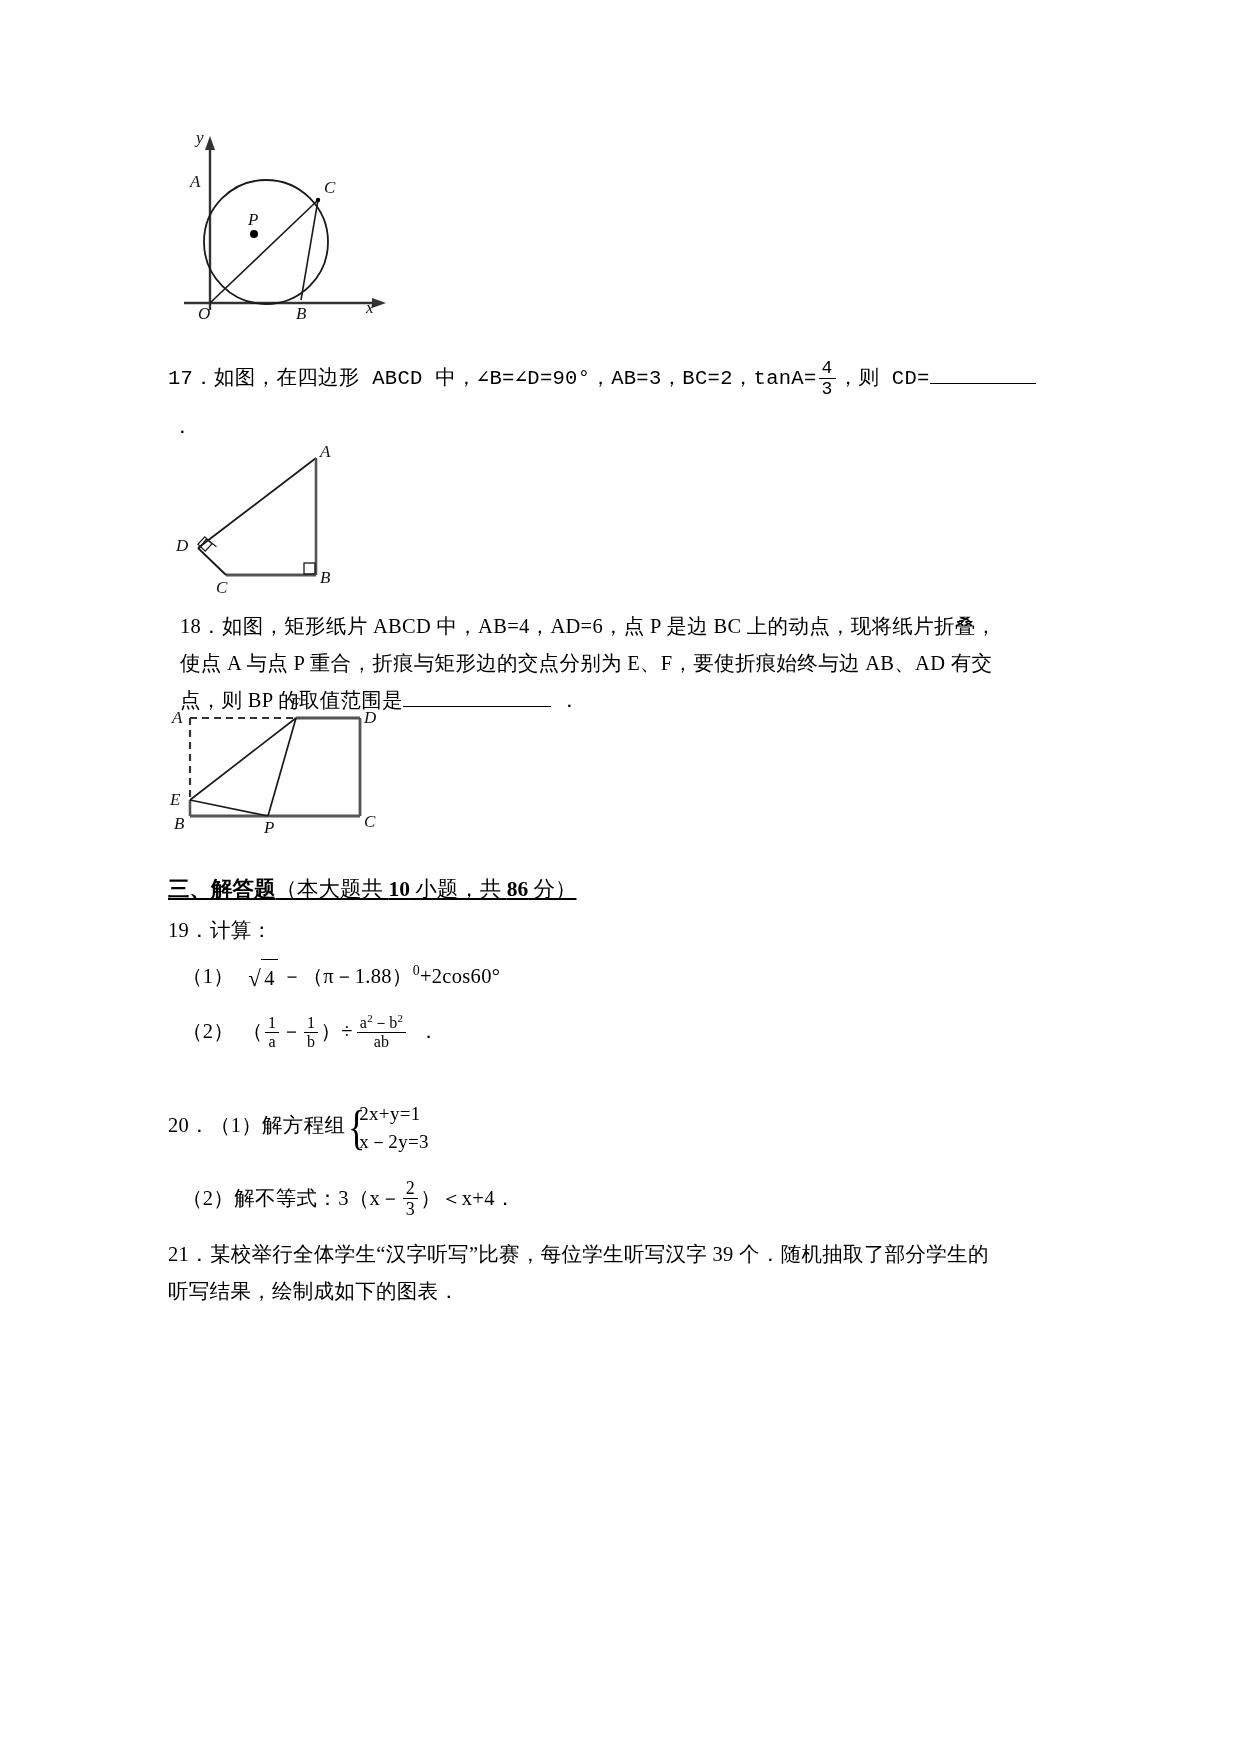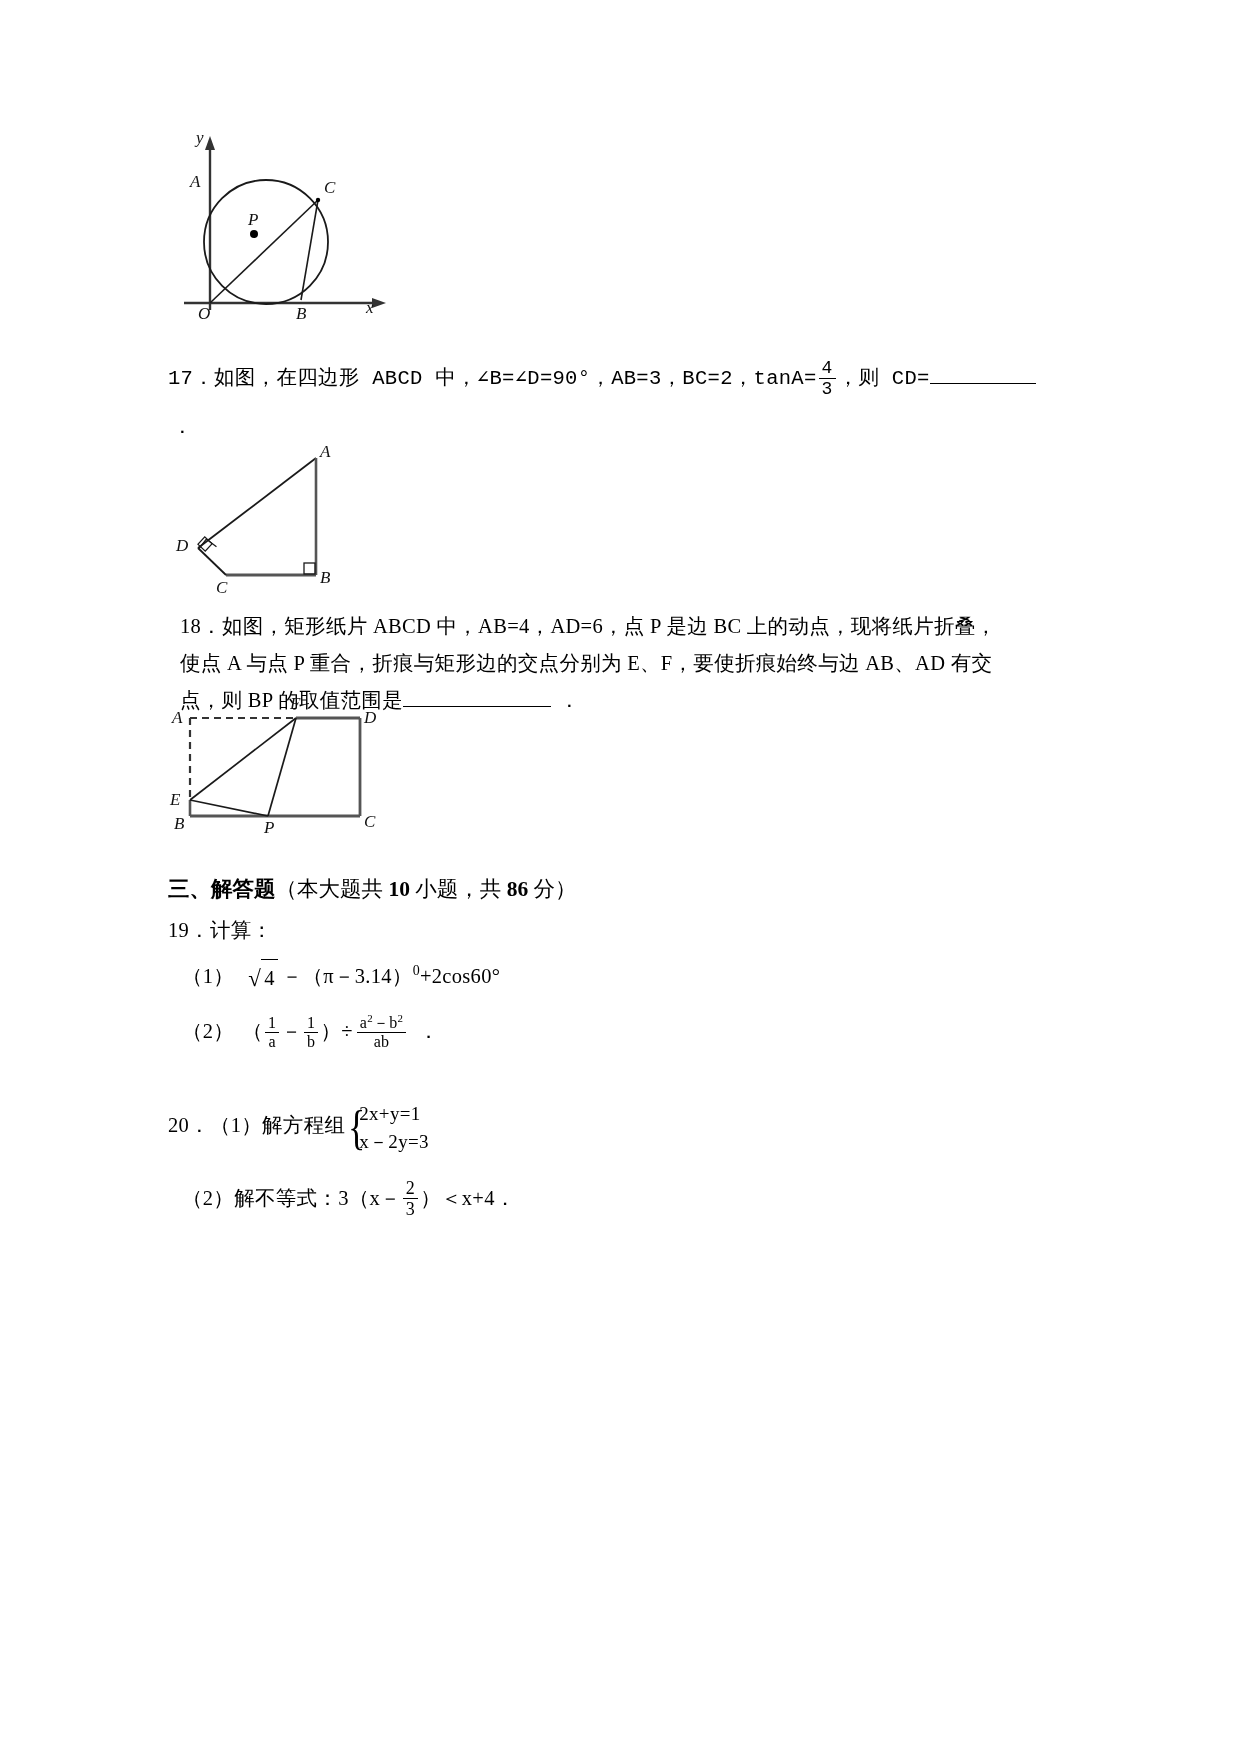--- a/index.html
+++ b/index.html
@@ -207,39 +207,47 @@
     </svg>
     <span class="figlabel" style="left:4px; top:0px;">A</span>
     <span class="figlabel" style="left:122px; top:-14px;">F</span>
     <span class="figlabel" style="left:196px; top:0px;">D</span>
     <span class="figlabel" style="left:2px; top:82px;">E</span>
     <span class="figlabel" style="left:6px; top:106px;">B</span>
     <span class="figlabel" style="left:96px; top:110px;">P</span>
     <span class="figlabel" style="left:196px; top:104px;">C</span>
   </div>
 
-  <div class="sect-head" style="position:absolute; left:168px; top:872px;">
+  <div class="sect-head" style="position:absolute; left:168px; top:872px;text-decoration:underline;">
     <span class="bold">三、解答题</span><span>（本大题共 </span><span class="bold">10</span><span> 小题，共 </span><span class="bold">86</span><span> 分）</span>
   </div>
 
   <div class="qline" style="position:absolute; left:168px; top:912px;">
     <span>19</span><span>．计算：</span>
   </div>
 
   <div class="qline" style="position:absolute; left:182px; top:952px;">
-    <span>（1）</span><span class="sqrt" style="margin-left:14px;"><span class="rad">√</span><span class="radicand">4</span></span><span style="margin-left:4px;">－（π－3.14）</span><sup>0</sup><span>+2cos60°</span>
+    <span>（1）</span><span class="sqrt" style="margin-left:14px;"><span class="rad">√</span><span class="radicand">4</span></span><span style="margin-left:4px;">－（π－1.88）</span><sup>0</sup><span>+2cos60°</span>
   </div>
 
   <div class="qline" style="position:absolute; left:182px; top:1012px;">
     <span>（2）</span><span style="margin-left:8px;">（</span><span class="frac small"><span class="num">1</span><span class="den">a</span></span><span>－</span><span class="frac small"><span class="num">1</span><span class="den">b</span></span><span>）÷</span><span class="frac small" style="margin-left:4px;"><span class="num"><span>a</span><sup>2</sup><span>－b</span><sup>2</sup></span><span class="den">ab</span></span><span style="margin-left:10px;">．</span>
   </div>
 
   <div class="qline" style="position:absolute; left:168px; top:1100px;">
     <span>20</span><span>．（1）解方程组</span><span class="sys"><span class="brace">{</span><span class="row">2x+y=1</span><span class="row">x－2y=3</span></span>
   </div>
 
   <div class="qline" style="position:absolute; left:182px; top:1178px;">
     <span>（2）解不等式：3（x－</span><span class="frac"><span class="num">2</span><span class="den">3</span></span><span>）＜x+4．</span>
   </div>
 
+  <div class="qblock" style="position:absolute; left:168px; top:1236px; width:850px;">
+    <div class="qline">
+      <span>21</span><span>．某校举行全体学生“汉字听写”比赛，每位学生听写汉字 </span><span>39</span><span> 个．随机抽取了部分学生的</span>
+    </div>
+    <div class="qline">
+      <span>听写结果，绘制成如下的图表．</span>
+    </div>
+  </div>
 
 
 </div>
 
 </body></html>

